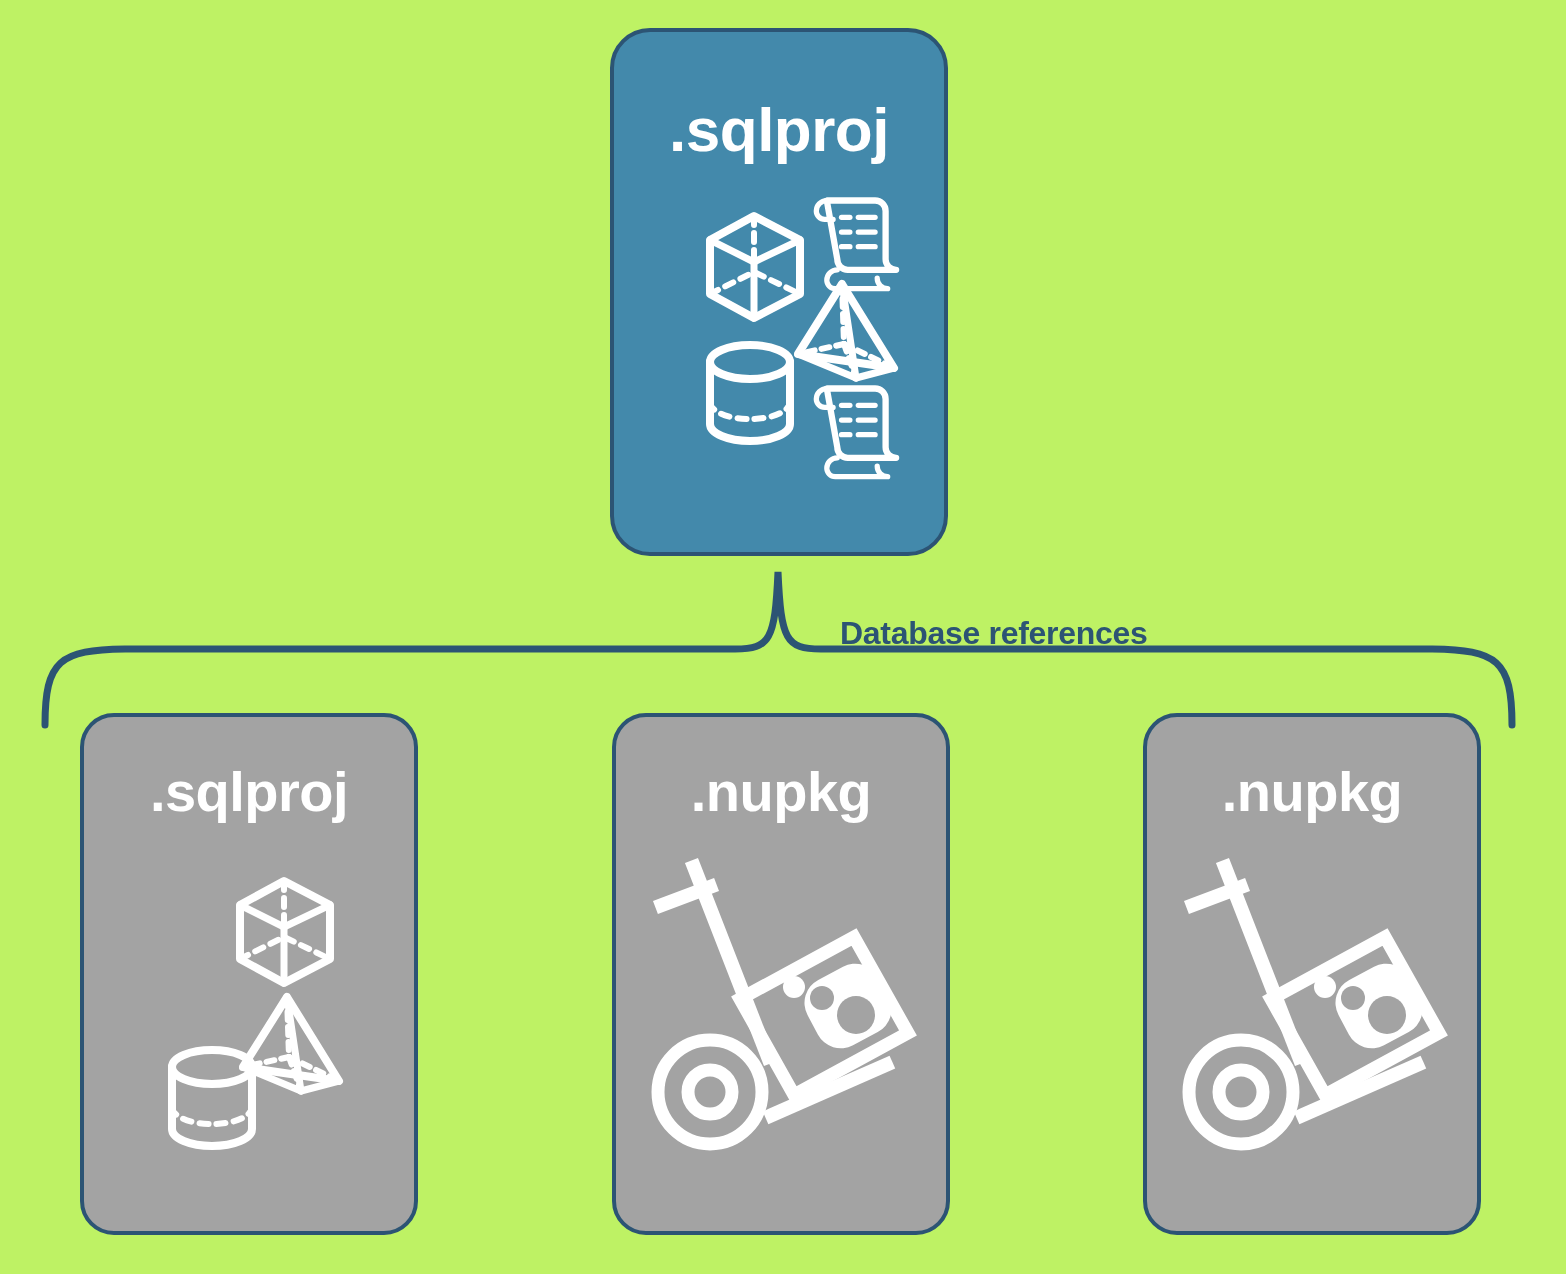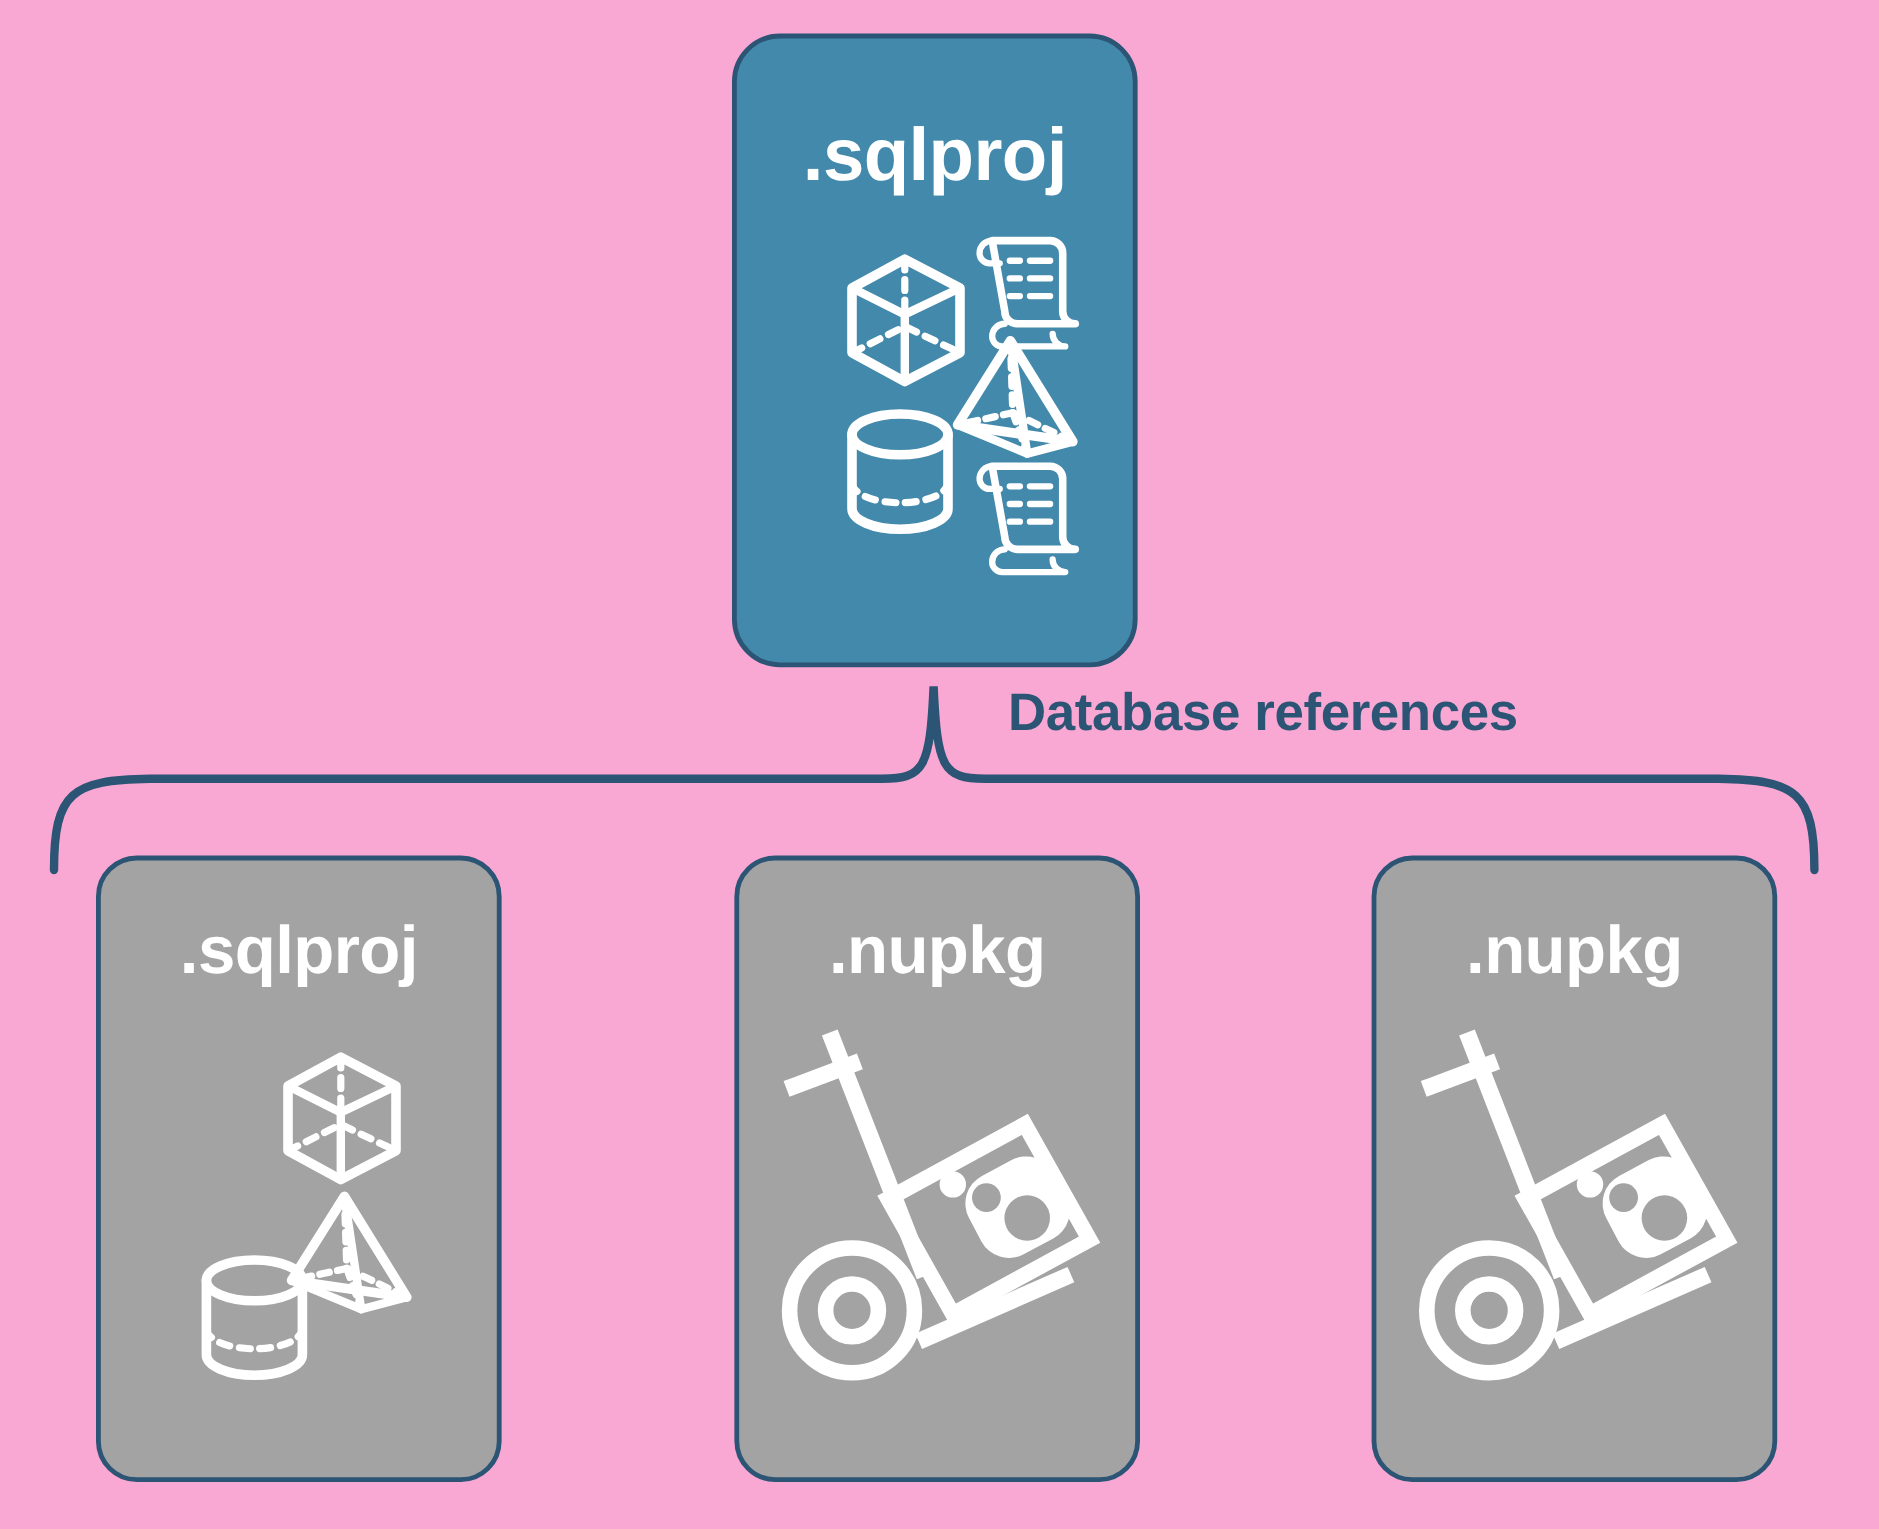--- a/index.html
+++ b/index.html
@@ -7,21 +7,21 @@
     padding: 0;
     background: #ffffff;
   }
   body {
     font-family: "Liberation Sans", sans-serif;
   }
   #stage {
     position: relative;
     width: 1566px;
     height: 1274px;
-    background: #f9a8d4;
+    background: #bef264;
     overflow: hidden;
   }
 
   .card {
     position: absolute;
     box-sizing: border-box;
     border: 4px solid #2c5474;
     border-radius: 34px;
     overflow: hidden;
   }
@@ -75,22 +75,22 @@
     left: 0;
     top: 0;
     width: 1566px;
     height: 1274px;
     pointer-events: none;
   }
 
   .brace-label {
     position: absolute;
     left: 840px;
-    top: 569px;
-    font-size: 44px;
+    top: 615px;
+    font-size: 32px;
     font-weight: bold;
     color: #2c5474;
     letter-spacing: -0.3px;
     white-space: nowrap;
     user-select: none;
   }
 </style>
 </head>
 <body>
 

